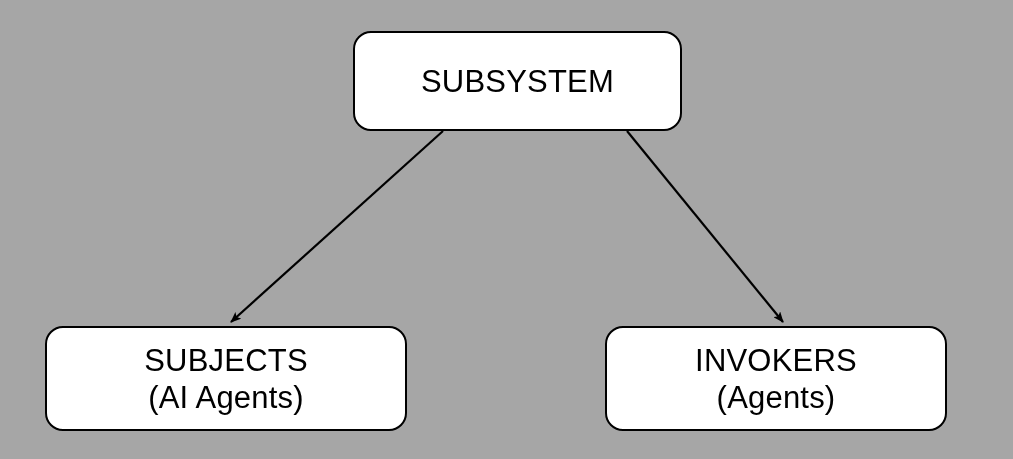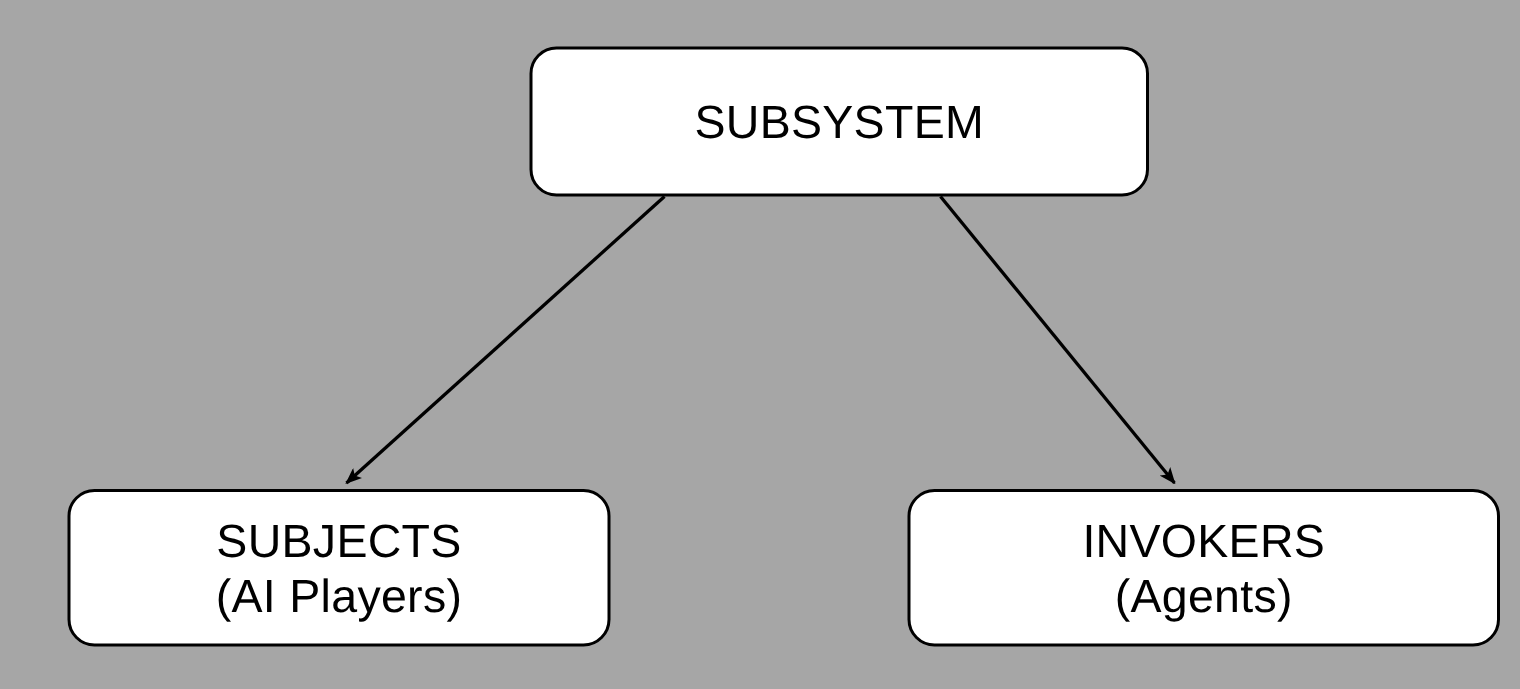--- a/index.html
+++ b/index.html
@@ -38,33 +38,33 @@
   .node-line {
     font-size: 31px;
     line-height: 37px;
     letter-spacing: 0.2px;
     white-space: nowrap;
     text-align: center;
   }
   #node-subsystem {
     left: 353px;
     top: 31px;
-    width: 413px;
+    width: 329px;
     height: 100px;
   }
   #node-subjects {
     left: 45px;
     top: 326px;
     width: 362px;
     height: 105px;
   }
   #node-invokers {
     left: 605px;
     top: 326px;
-    width: 395px;
+    width: 342px;
     height: 105px;
   }
 </style>
 </head>
 <body>
 
 <div id="canvas">
 
   <svg class="edge-layer" width="1013" height="459" viewBox="0 0 1013 459">
     <defs>
@@ -75,21 +75,21 @@
     <line x1="443" y1="131" x2="231" y2="322" stroke="#000000" stroke-width="2.2" marker-end="url(#arrowhead)"></line>
     <line x1="627" y1="131" x2="783" y2="322" stroke="#000000" stroke-width="2.2" marker-end="url(#arrowhead)"></line>
   </svg>
 
   <div class="node" id="node-subsystem">
     <div class="node-line">SUBSYSTEM</div>
   </div>
 
   <div class="node" id="node-subjects">
     <div class="node-line">SUBJECTS</div>
-    <div class="node-line">(AI Players)</div>
+    <div class="node-line">(AI Agents)</div>
   </div>
 
   <div class="node" id="node-invokers">
     <div class="node-line">INVOKERS</div>
     <div class="node-line">(Agents)</div>
   </div>
 
 </div>
 
 </body></html>

